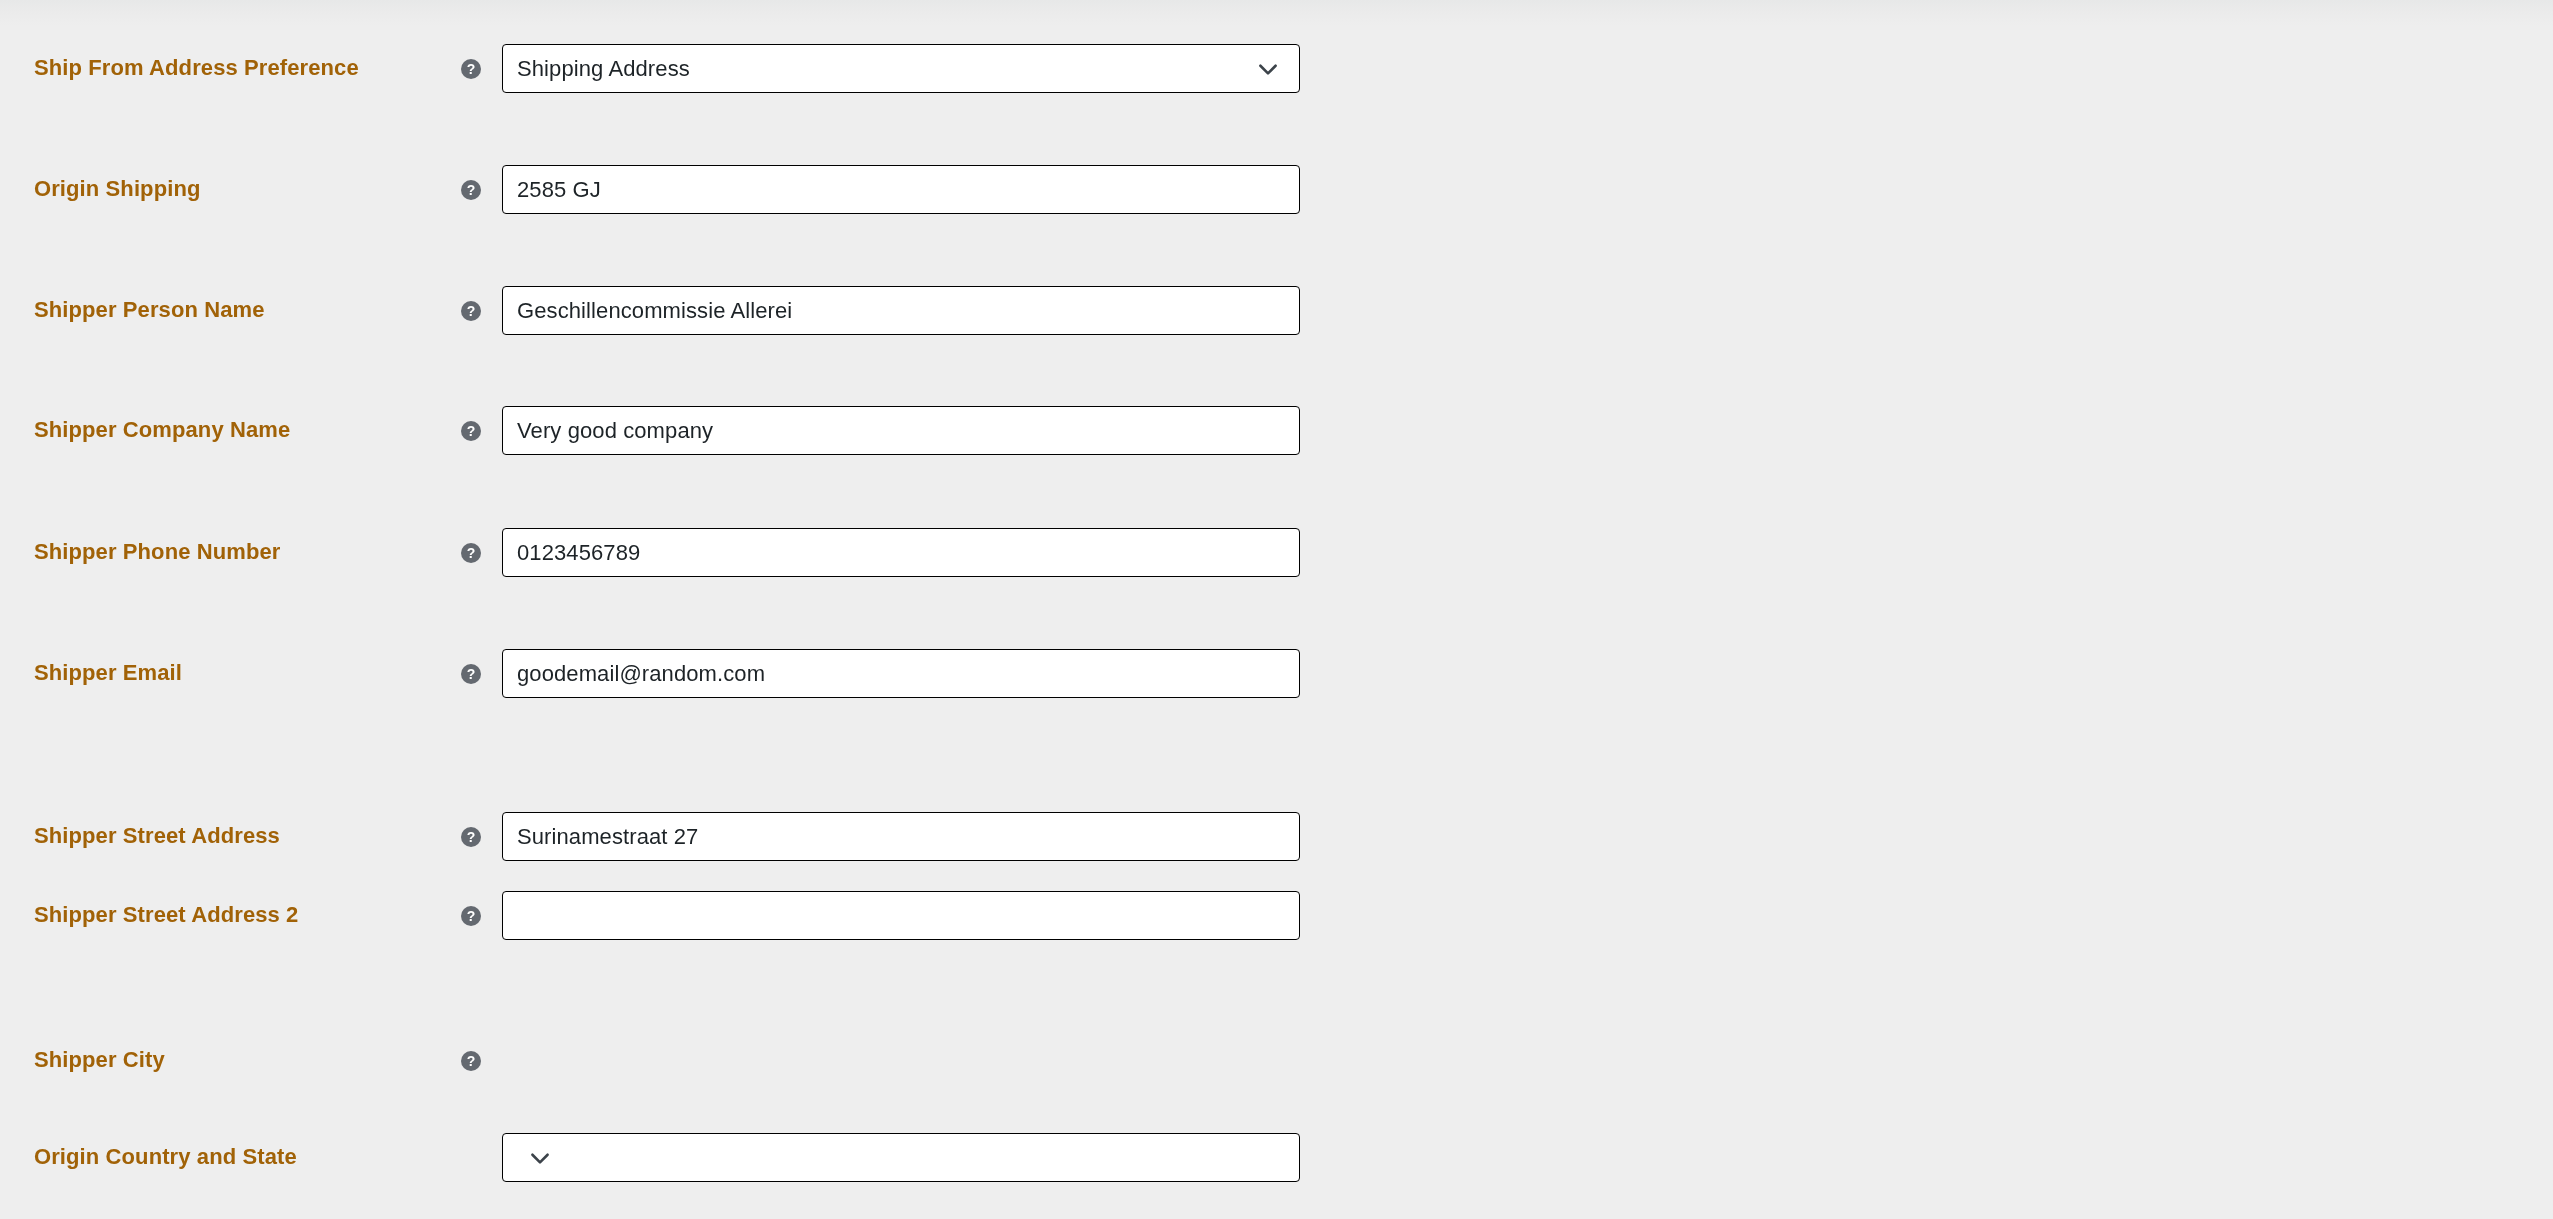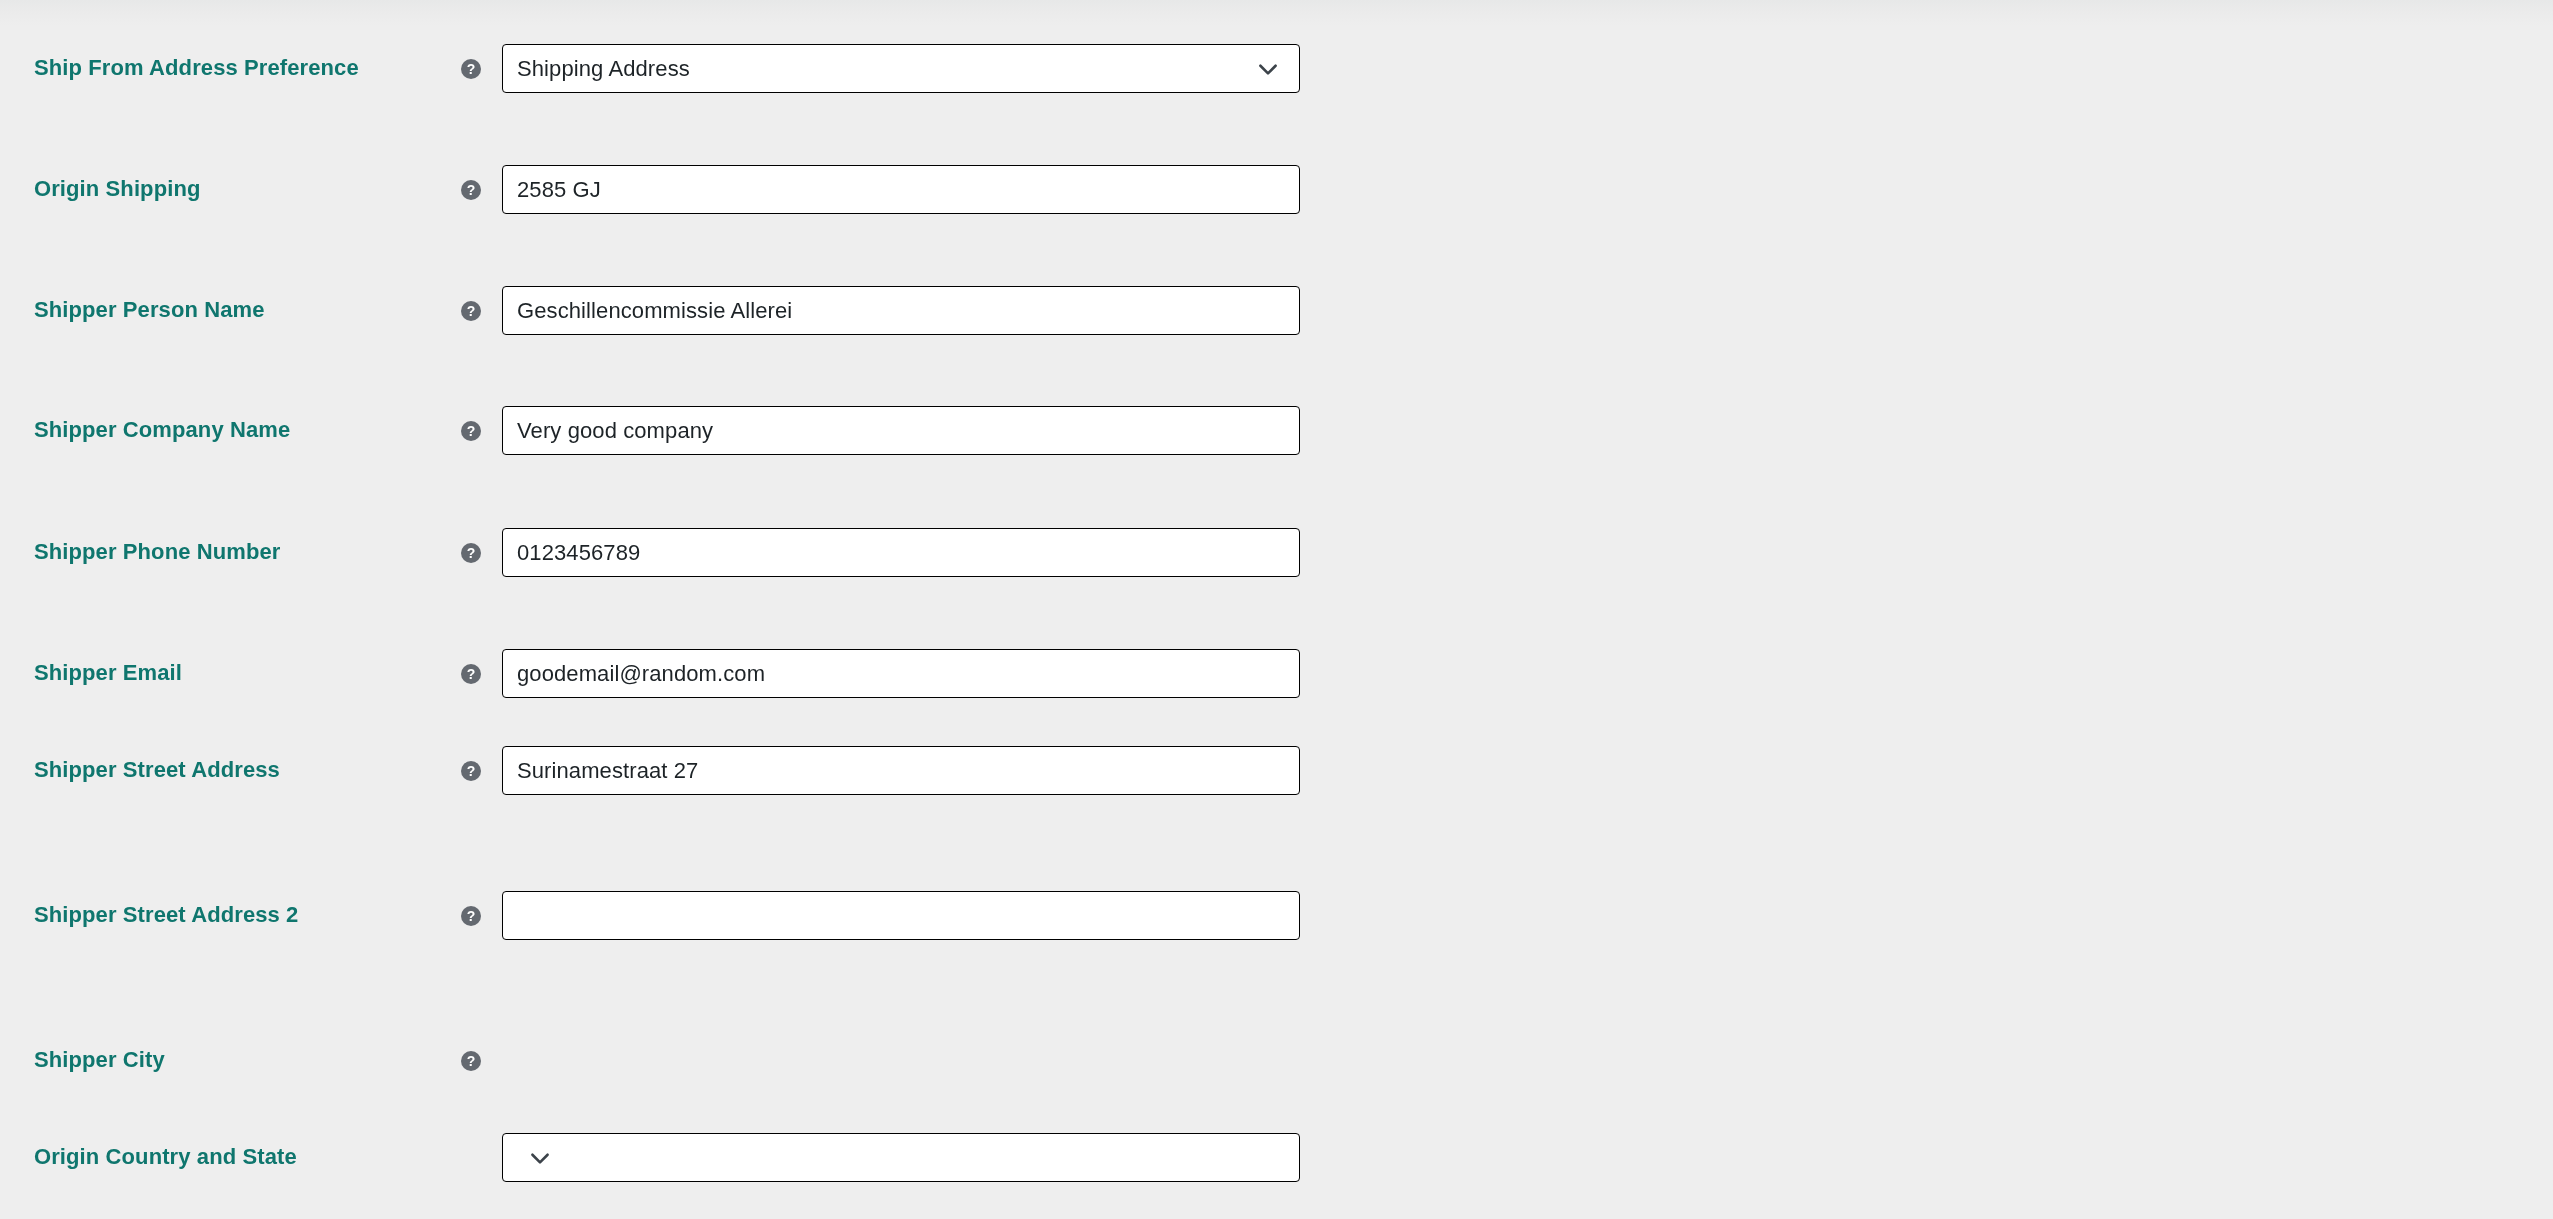--- a/index.html
+++ b/index.html
@@ -41,21 +41,21 @@
     display: flex;
     align-items: center;
   }
 
   .row-label {
     position: absolute;
     left: 34px;
     width: 400px;
     font-size: 22px;
     font-weight: bold;
-    color: #0f766e;
+    color: #a16207;
     letter-spacing: 0.1px;
     line-height: 1.2;
     white-space: nowrap;
   }
 
   .help-icon {
     position: absolute;
     left: 461px;
     top: 50%;
     transform: translateY(-50%);
@@ -152,21 +152,21 @@
         <span class="field-value">0123456789</span>
       </div>
     </div>
     <div class="form-row" style="top: 649px;">
       <div class="row-label">Shipper Email</div>
       <span class="help-icon">?</span>
       <div class="field">
         <span class="field-value">goodemail@random.com</span>
       </div>
     </div>
-    <div class="form-row" style="top: 746px;">
+    <div class="form-row" style="top: 812px;">
       <div class="row-label">Shipper Street Address</div>
       <span class="help-icon">?</span>
       <div class="field">
         <span class="field-value">Surinamestraat 27</span>
       </div>
     </div>
     <div class="form-row" style="top: 891px;">
       <div class="row-label">Shipper Street Address 2</div>
       <span class="help-icon">?</span>
       <div class="field">

